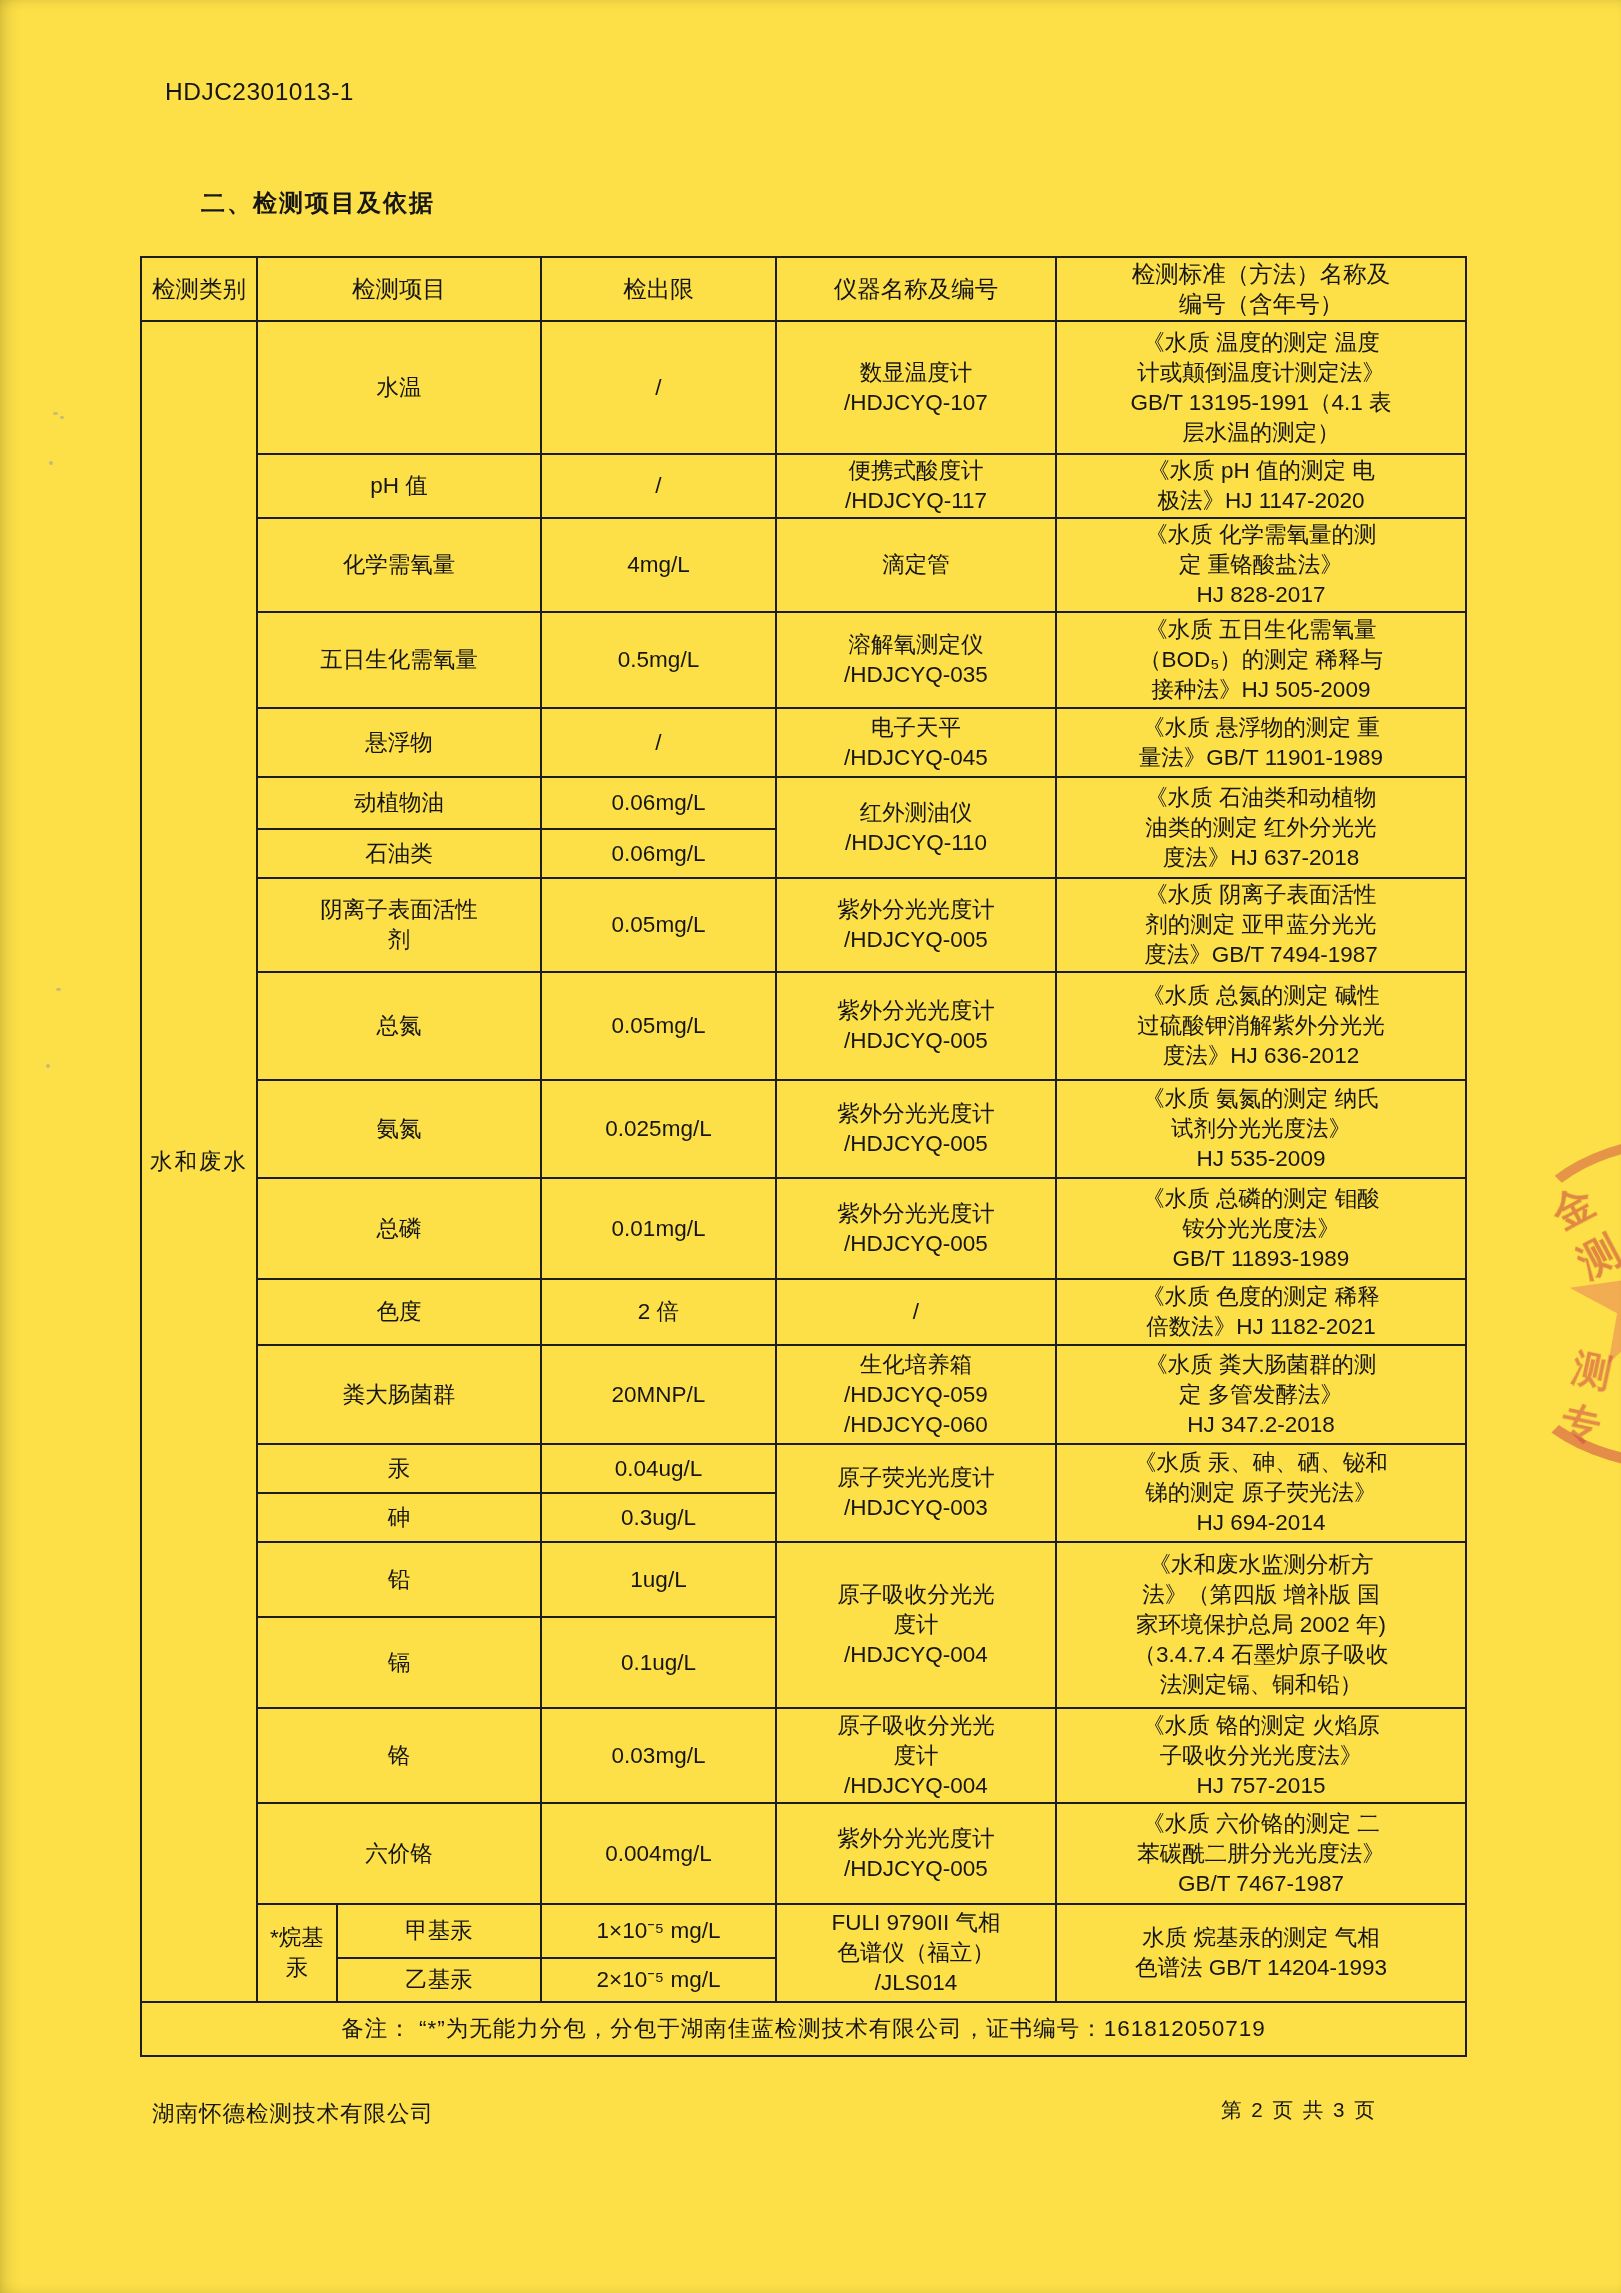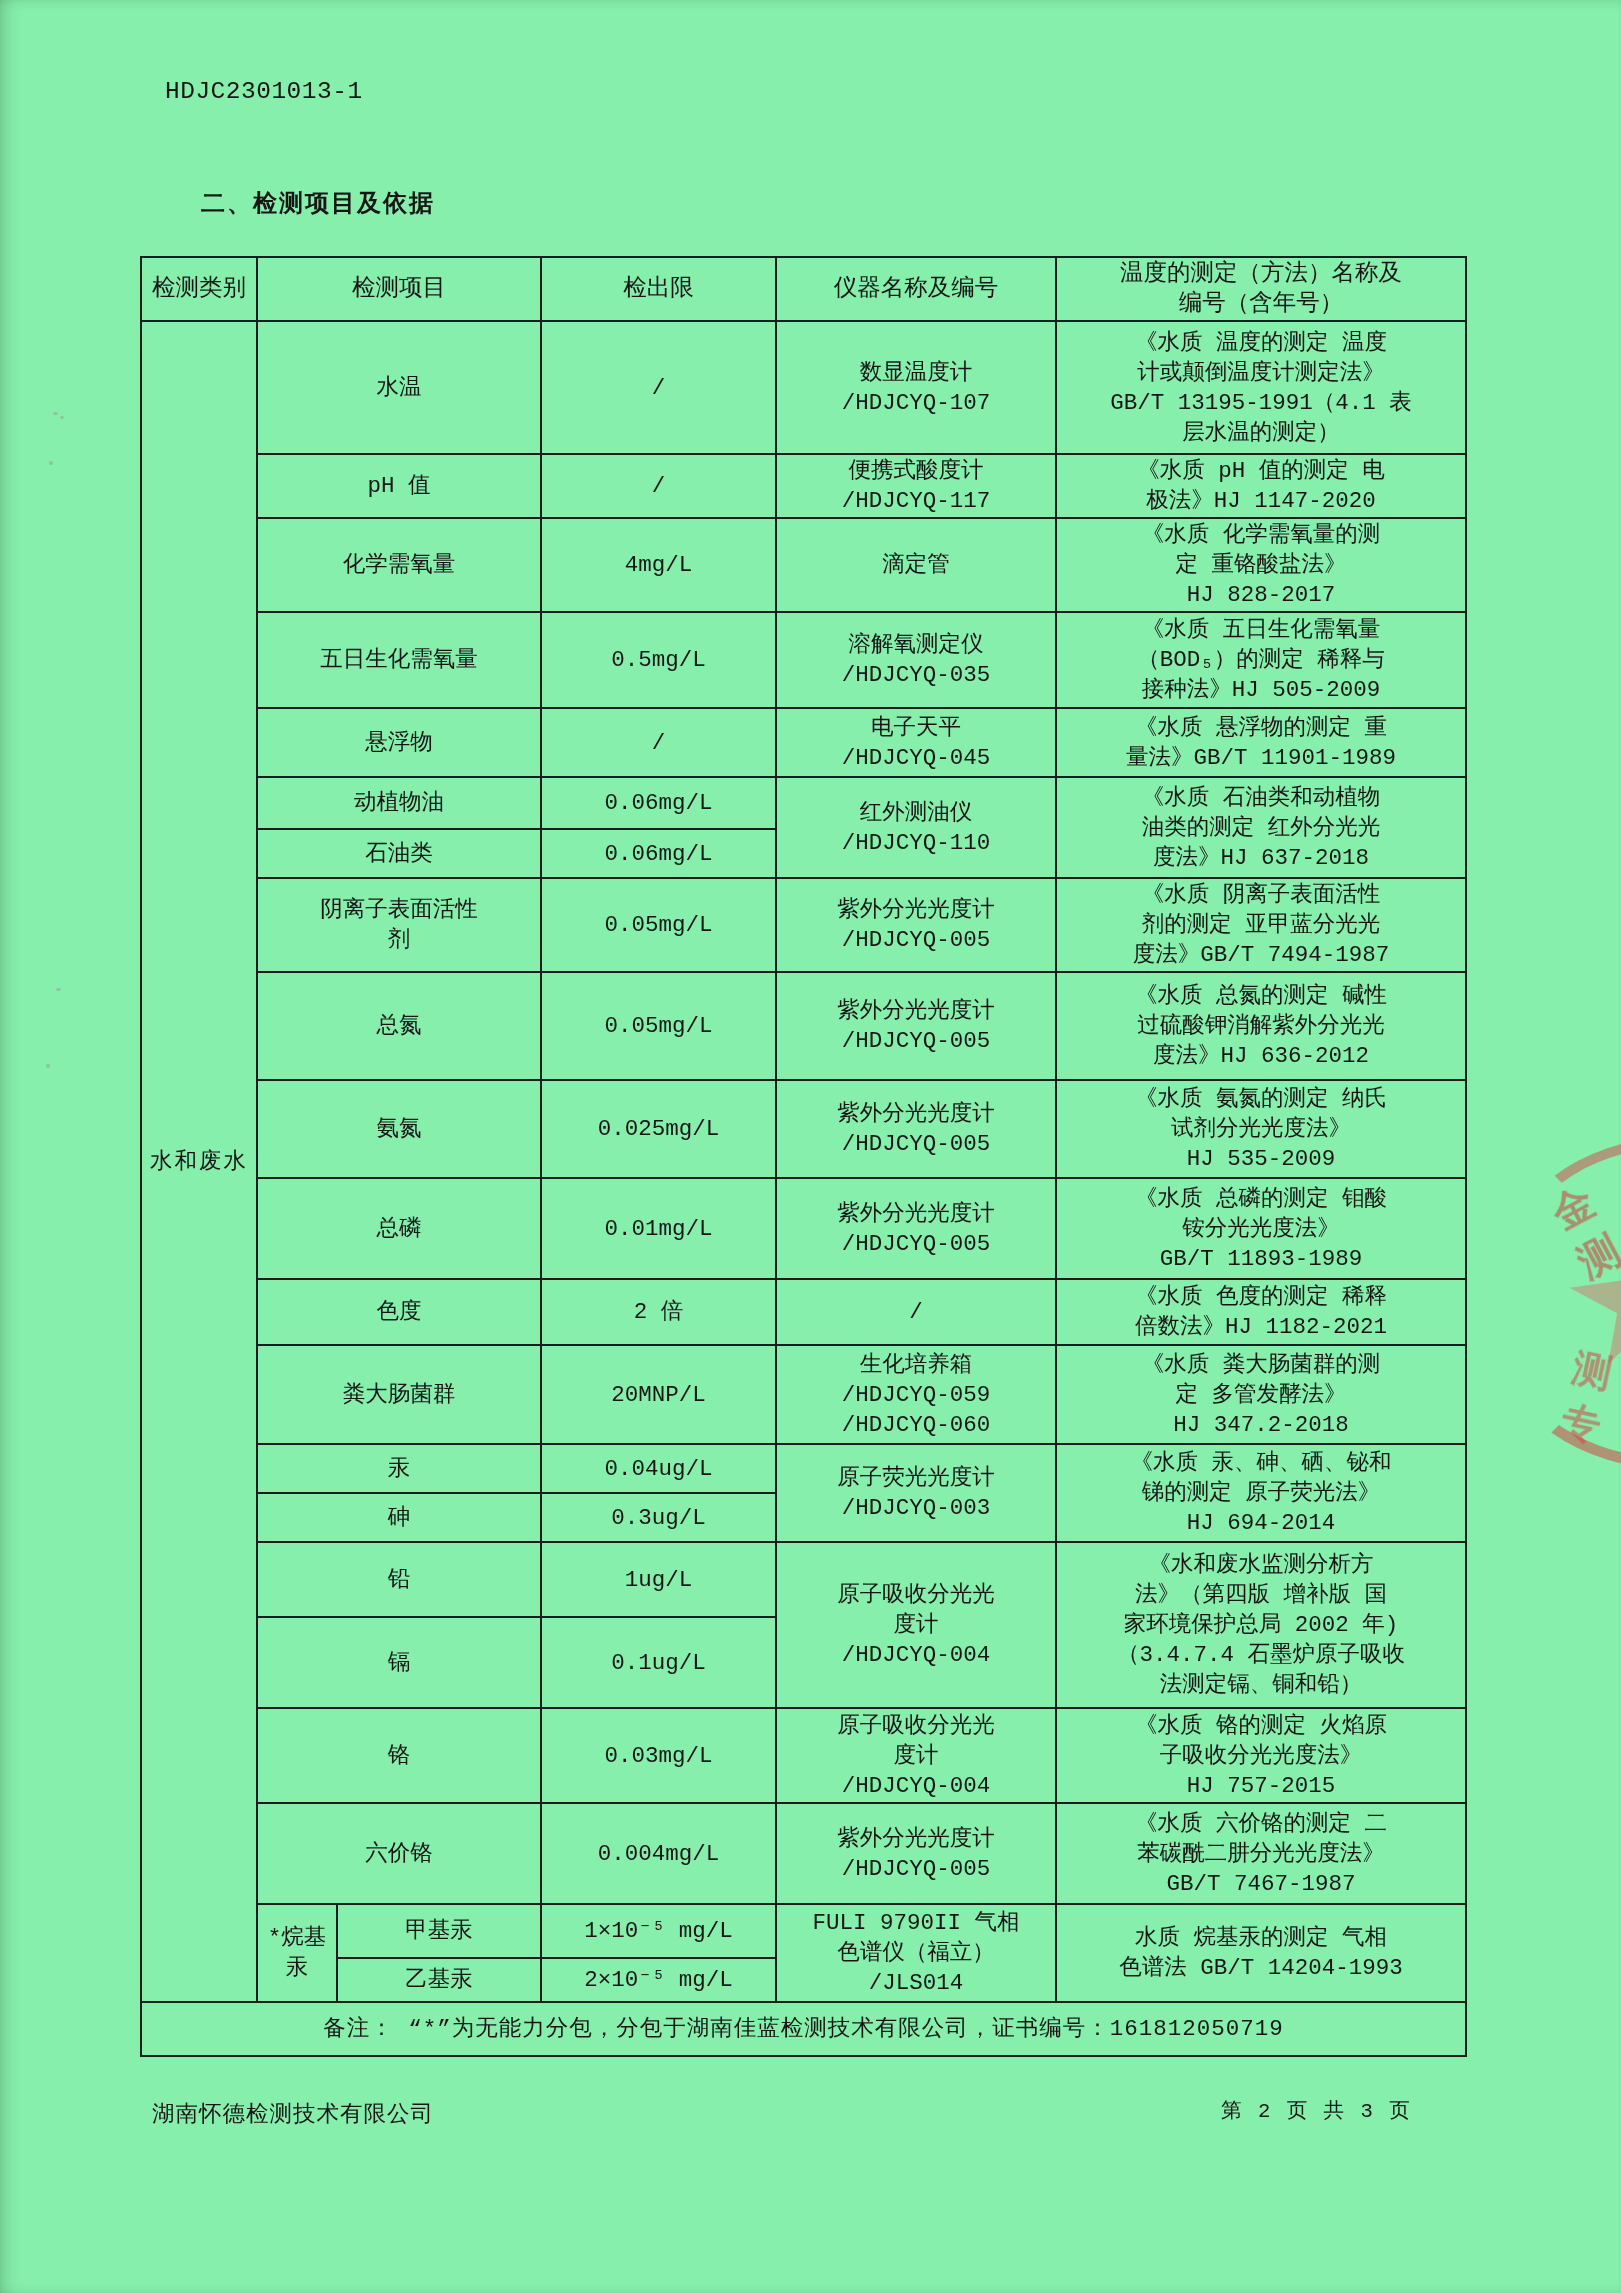--- a/index.html
+++ b/index.html
@@ -1,19 +1,19 @@
 <!DOCTYPE html>
 <html><head>
 <meta charset="utf-8">
 <style>
   html,body{margin:0;padding:0;background:#e8e8e8;}
   .page{
-    position:relative;width:1621px;height:2294px;background:#86efac;
+    position:relative;width:1621px;height:2294px;background:#fde047;
     overflow:hidden;margin:0 auto;
-    font-family:Liberation Mono, monospace;color:#161616;
+    font-family:Liberation Sans, sans-serif;color:#161616;
     box-shadow:inset 13.7px 0 19.6px -11.8px rgba(0,0,0,.22),
                inset 0 7.8px 13.7px -8.8px rgba(0,0,0,.12),
                inset 0 -7.8px 13.7px -8.8px rgba(0,0,0,.10);
   }
   .abs{position:absolute;}
   .doc-number{left:165px;top:78px;font-size:24.5px;letter-spacing:0.5px;}
   .header-right{left:551px;top:80px;font-size:23.5px;letter-spacing:1px;}
   .section-title{left:170px;top:187px;font-size:24px;font-weight:bold;letter-spacing:2px;margin-left:31px;}
   table.main{
     position:absolute;left:140px;top:256px;width:1325px;
@@ -72,21 +72,21 @@
       <col style="width:235px">
         <col style="width:280px">
         <col style="width:410px">
     </colgroup>
     <tbody>
         <tr style="height:63px">
       <th>检测类别</th>
       <th colspan="2">检测项目</th>
       <th>检出限</th>
       <th>仪器名称及编号</th>
-      <th class="pre">温度的测定（方法）名称及
+      <th class="pre">检测标准（方法）名称及
 编号（含年号）</th>
     </tr>
 
     <tr style="height:133px">
       <td rowspan="21" class="cat">水和废水</td>
       <td colspan="2">水温</td>
       <td>/</td>
       <td class="pre">数显温度计
 /HDJCYQ-107</td>
       <td class="pre">《水质 温度的测定 温度

